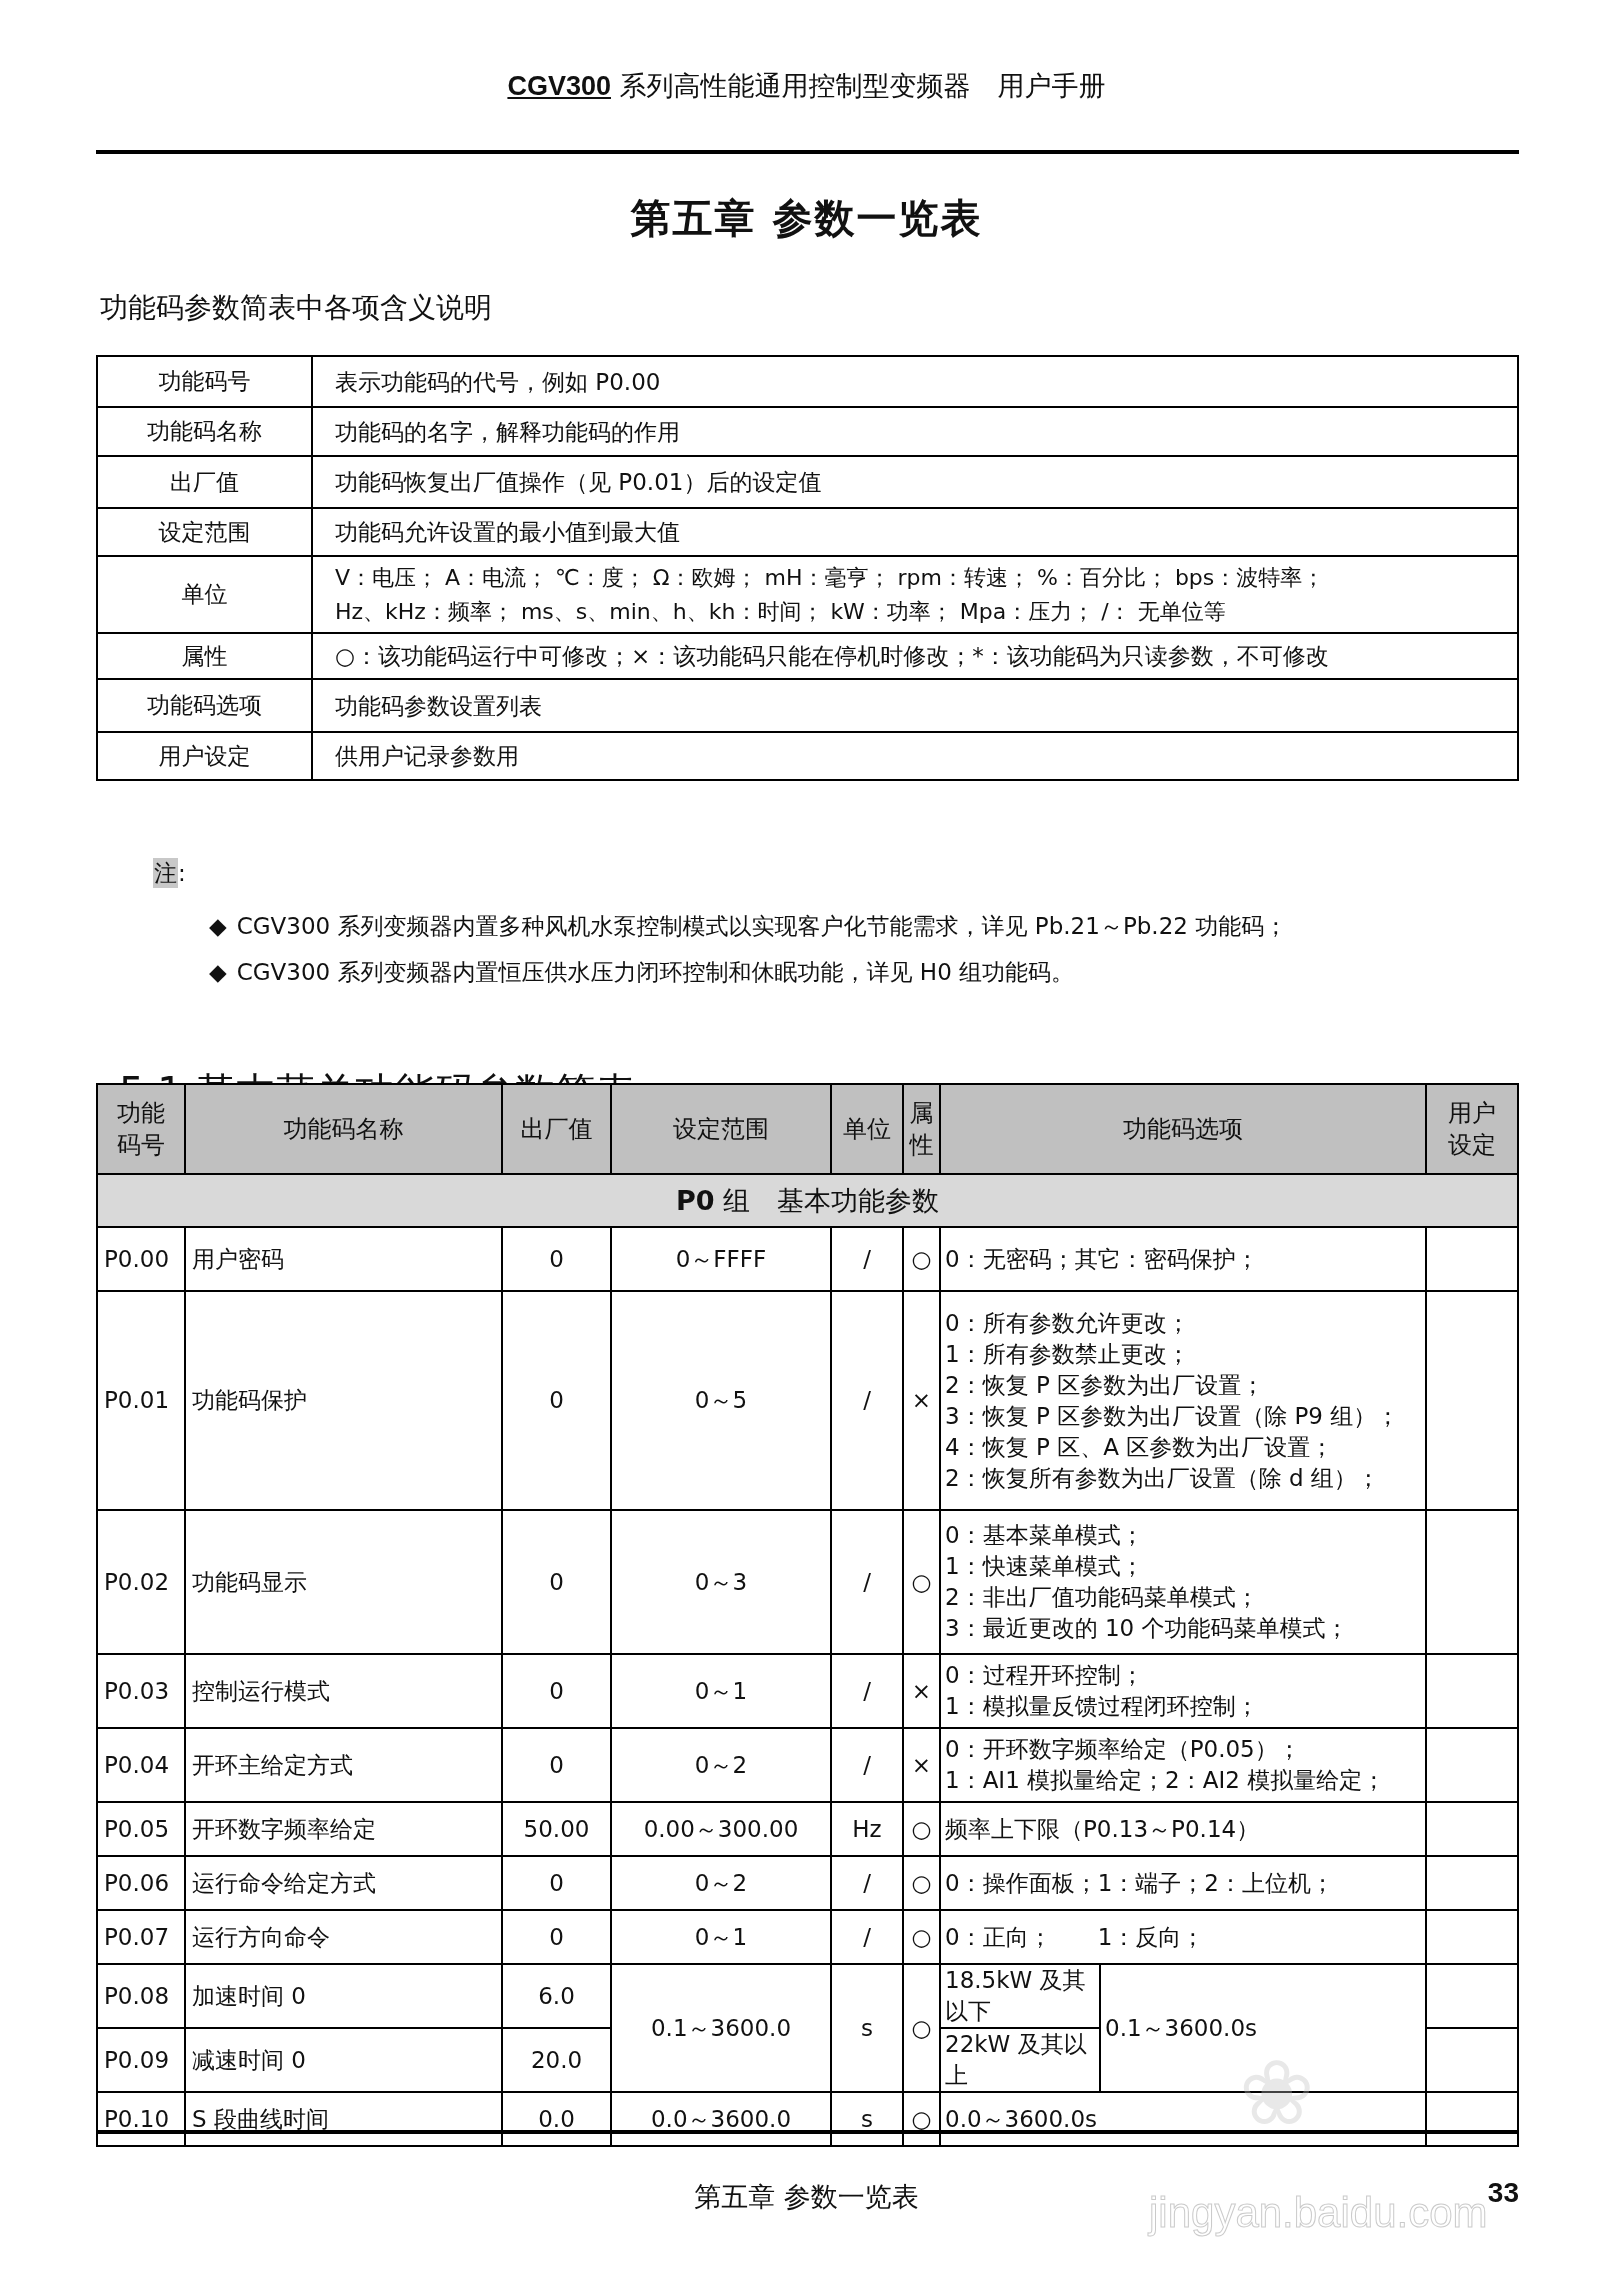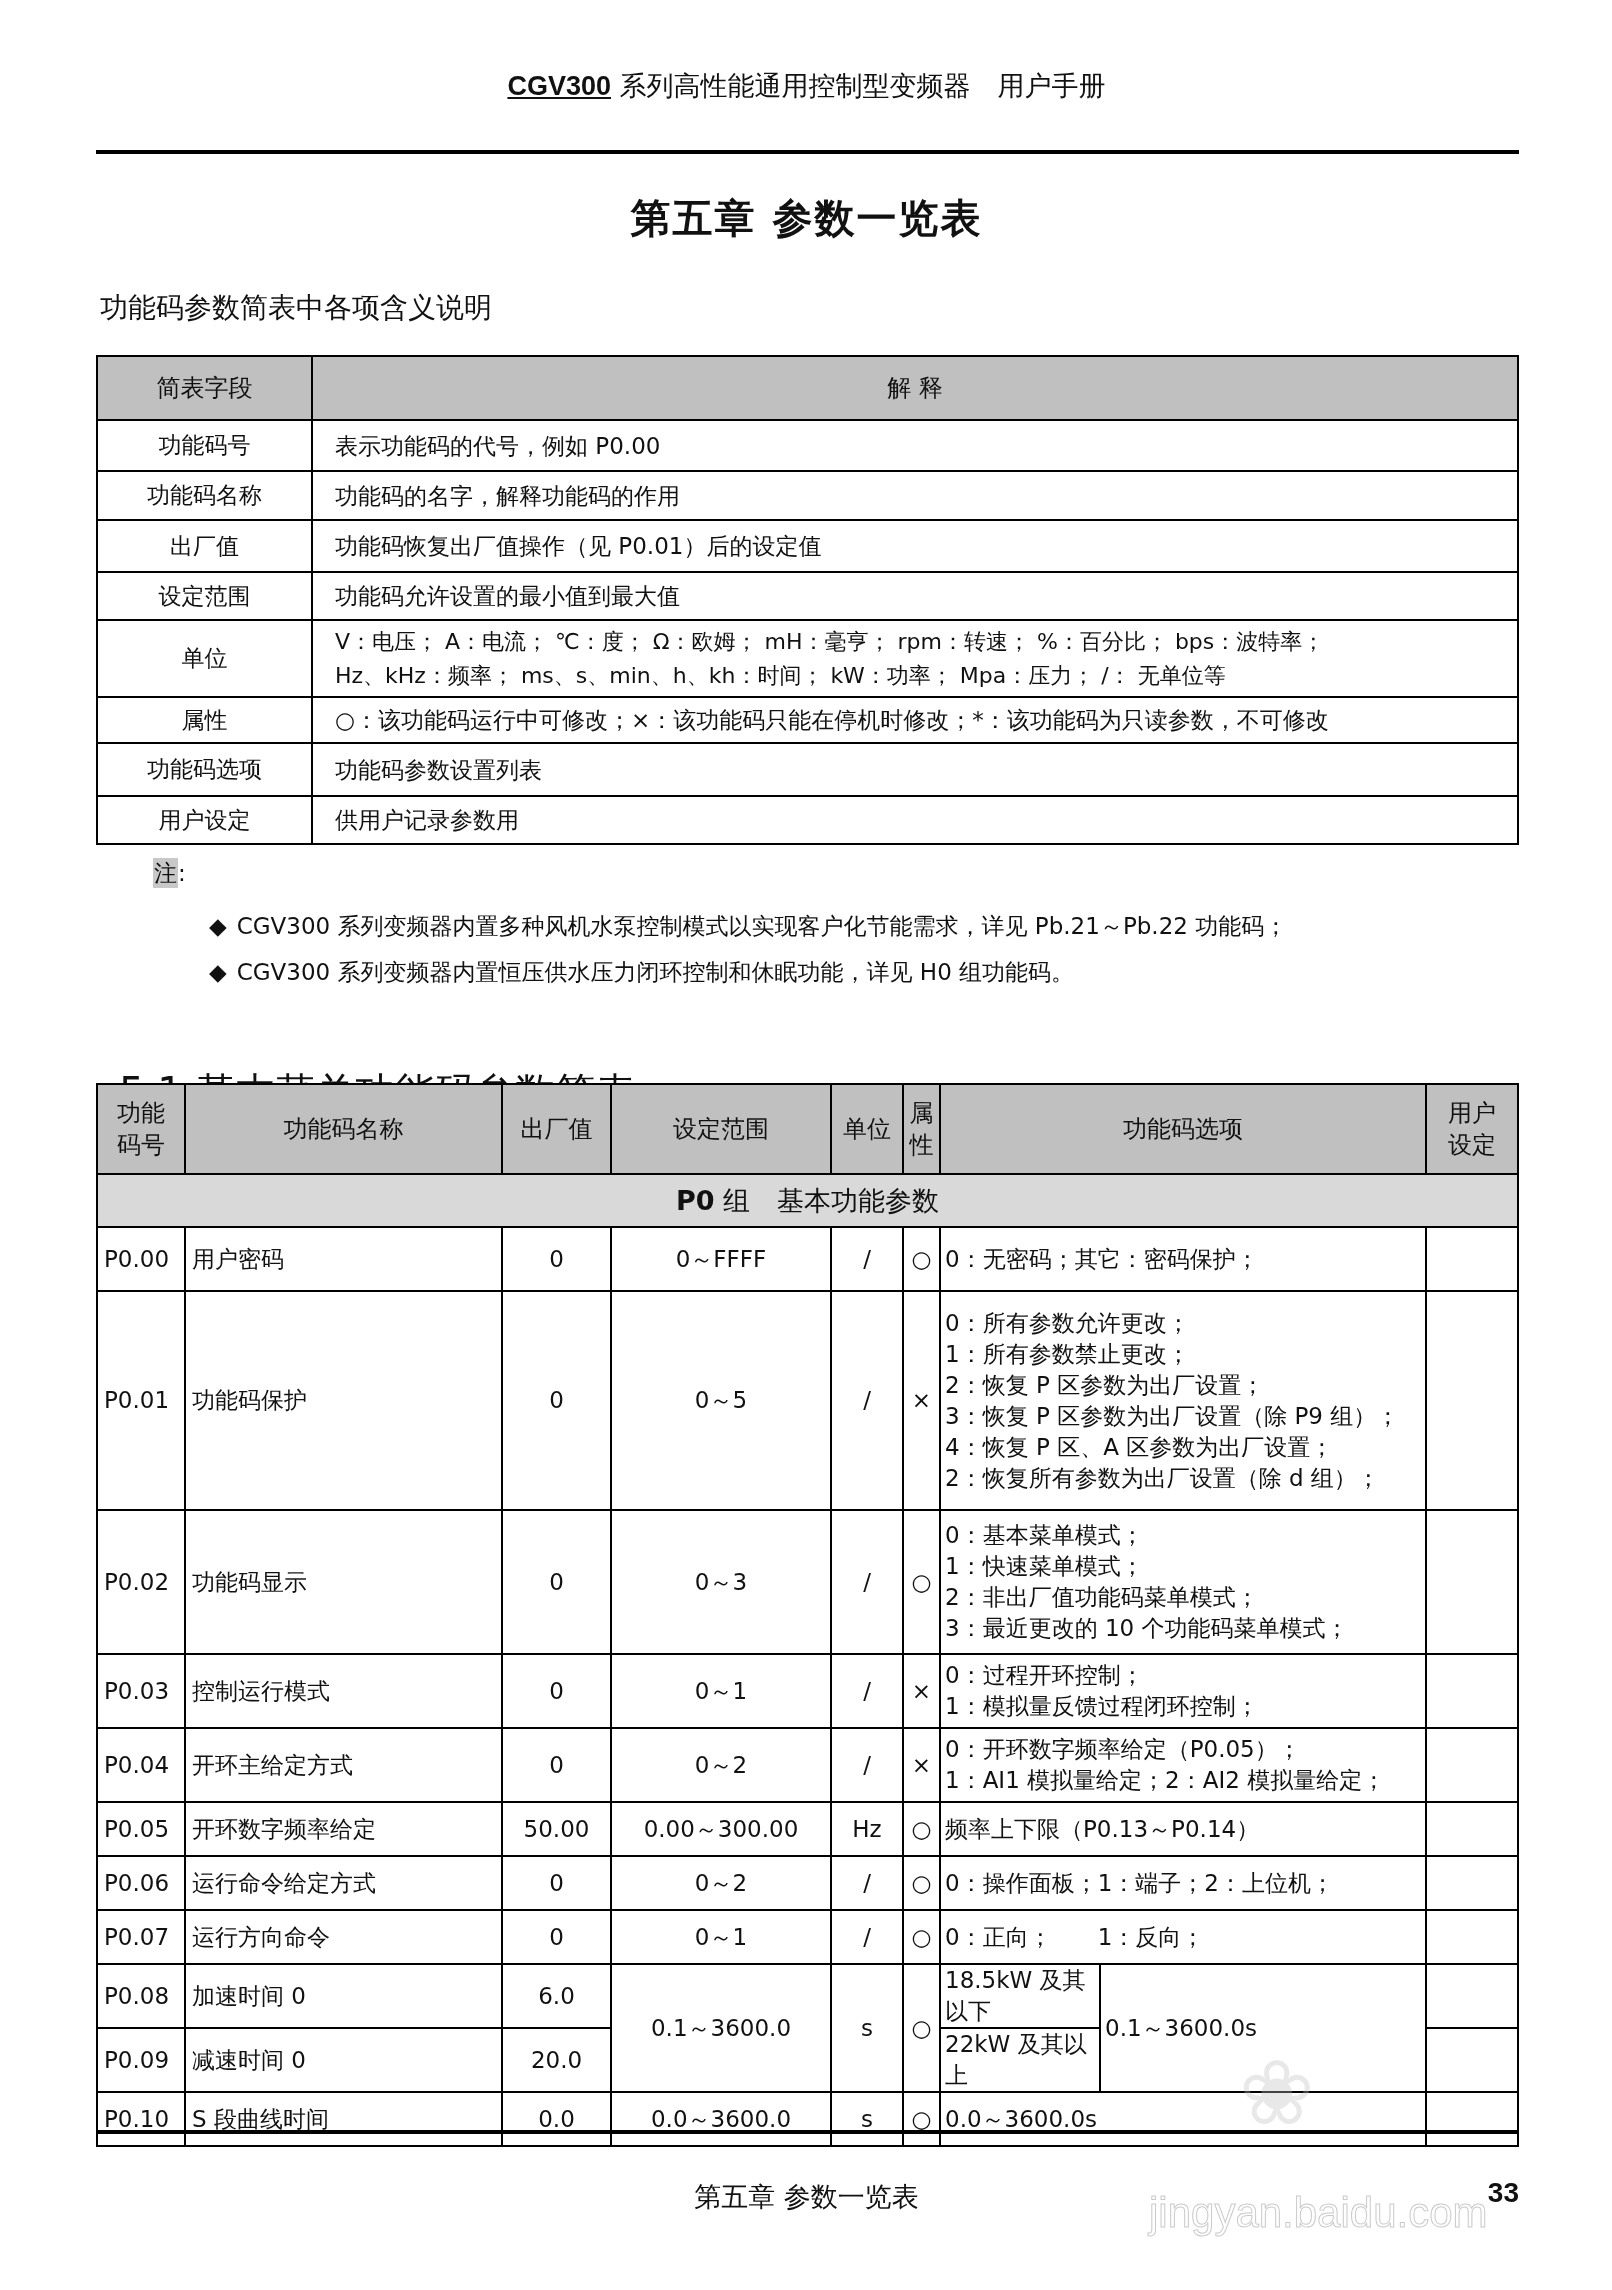--- a/index.html
+++ b/index.html
@@ -48,24 +48,20 @@
 <div class="abs chapter-title">第五章  参数一览表</div>
 
 <div class="abs sub-heading">功能码参数简表中各项含义说明</div>
 
 <table class="t1">
   <colgroup>
       <col style="width:215px">
       <col>
     </colgroup>
   <tbody>
-      <tr>
-    <th>简表字段</th>
-    <th>解 释</th>
-  </tr>
   <tr style="height:51px">
     <td class="k">功能码号</td>
     <td class="v">表示功能码的代号，例如 P0.00</td>
   </tr>
   <tr style="height:49px">
     <td class="k">功能码名称</td>
     <td class="v">功能码的名字，解释功能码的作用</td>
   </tr>
   <tr style="height:52px">
     <td class="k">出厂值</td>

